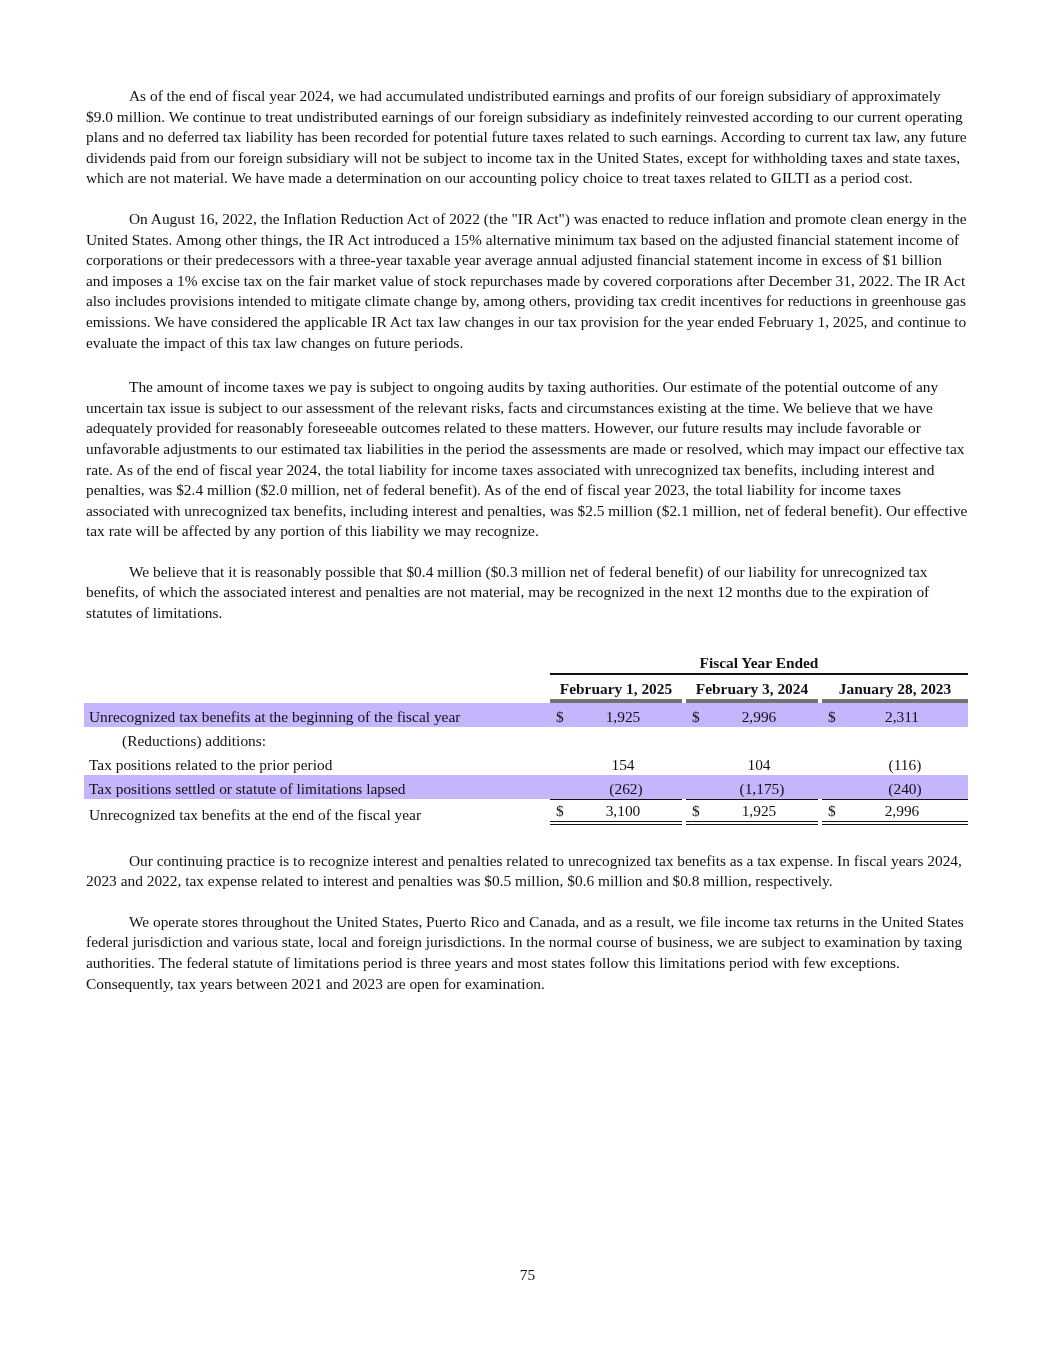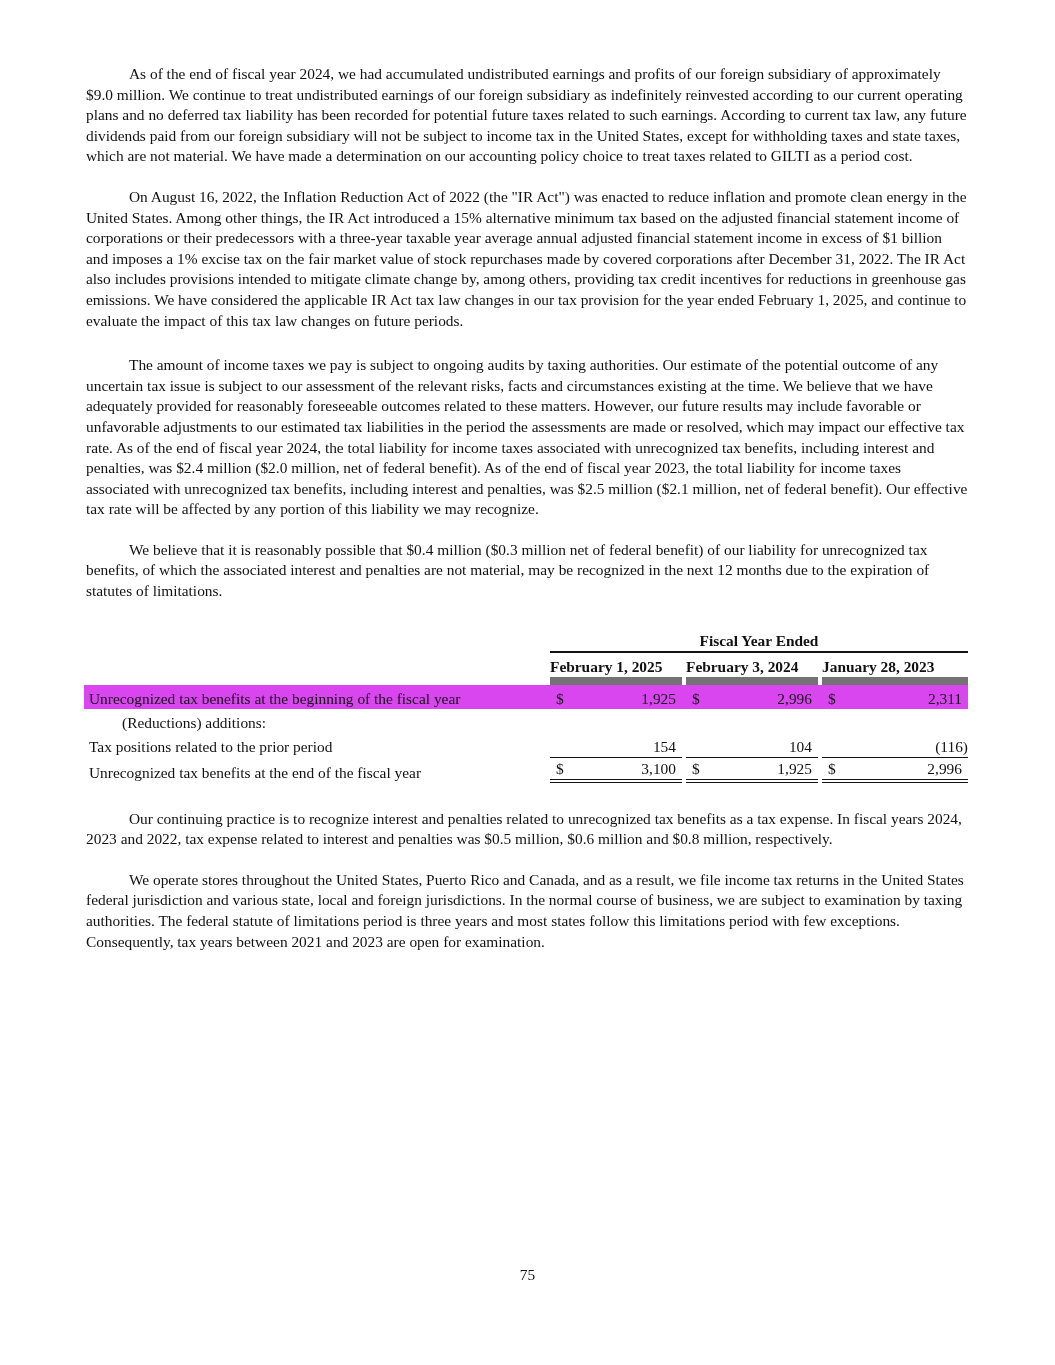--- a/index.html
+++ b/index.html
@@ -1,48 +1,48 @@
 <!DOCTYPE html>
 <html><head>
 <meta charset="utf-8">
 <style>
   html, body { margin: 0; padding: 0; background: #ffffff; }
   body {
     width: 1055px; height: 1365px; position: relative; overflow: hidden;
     font-family: "Liberation Serif", "DejaVu Serif", serif;
     color: #111111; font-size: 15.4px;
   }
-  .page { position: absolute; left: 86px; top: 64px; width: 882px; }
+  .page { position: absolute; left: 86px; top: 86px; width: 882px; }
   p.para {
     margin: 0; line-height: 20.6px; text-indent: 43px;
   }
   .gap-a { height: 20px; }
   .gap-b { height: 21px; }
   .section-heading {
     font-weight: bold; font-style: italic; margin: 0; line-height: 20.6px;
     padding-left: 43px;
   }
   table.recon {
     border-collapse: separate; border-spacing: 0;
     width: 884px; margin-top: 7px; margin-left: -2px;
     font-size: 15.4px; line-height: 21px;
   }
   table.recon td { padding: 0; vertical-align: bottom; }
   .hdr-group { font-weight: bold; text-align: center; height: 22px; margin-top: 8px; }
   .hdr-group-cell { border-bottom: 2px solid #111; }
   .hdr-col {
-    font-weight: bold; text-align: left; height: 24px;
-    border-bottom: 8px solid #737373;
+    font-weight: bold; text-align: center; height: 24px;
+    border-bottom: 4px solid #737373;
   }
   .sp { width: 4px; }
-  .shade td.lbl, .shade td.val, .shade td.dol, .shade td.sp2 { background: #d946ef; }
+  .shade td.lbl, .shade td.val, .shade td.dol, .shade td.sp2 { background: #c4b5fd; }
   td.lbl { padding-left: 5px !important; height: 24px; white-space: nowrap; }
   td.lbl.indent { padding-left: 38px !important; }
   td.dol { width: 14px; padding-left: 6px !important; text-align: left; }
-  td.val { text-align: right; padding-right: 2px !important; }
+  td.val { text-align: center; padding-right: 2px !important; }
   td.val.paren { padding-right: 0 !important; }
   td.val:not(.paren) { padding-right: 6px !important; }
   .total-cell { border-top: 1px solid #111; border-bottom: 4px double #111; }
   .page-number {
     position: absolute; top: 1266px; left: 0; width: 1055px; text-align: center;
     font-size: 15.4px;
   }
 </style>
 </head>
 <body>
@@ -115,20 +115,31 @@
       <td class="dol"></td>
       <td class="val">154</td>
       <td></td>
       <td class="dol"></td>
       <td class="val">104</td>
       <td></td>
       <td class="dol"></td>
       <td class="val paren">(116)</td>
     </tr>
 
+    <tr class="shade">
+      <td class="lbl">Tax positions settled or statute of limitations lapsed</td>
+      <td class="dol"></td>
+      <td class="val paren">(262)</td>
+      <td class="sp2"></td>
+      <td class="dol"></td>
+      <td class="val paren">(1,175)</td>
+      <td class="sp2"></td>
+      <td class="dol"></td>
+      <td class="val paren">(240)</td>
+    </tr>
 
     <tr>
       <td class="lbl">Unrecognized tax benefits at the end of the fiscal year</td>
       <td class="dol total-cell">$</td>
       <td class="val total-cell">3,100</td>
       <td></td>
       <td class="dol total-cell">$</td>
       <td class="val total-cell">1,925</td>
       <td></td>
       <td class="dol total-cell">$</td>

